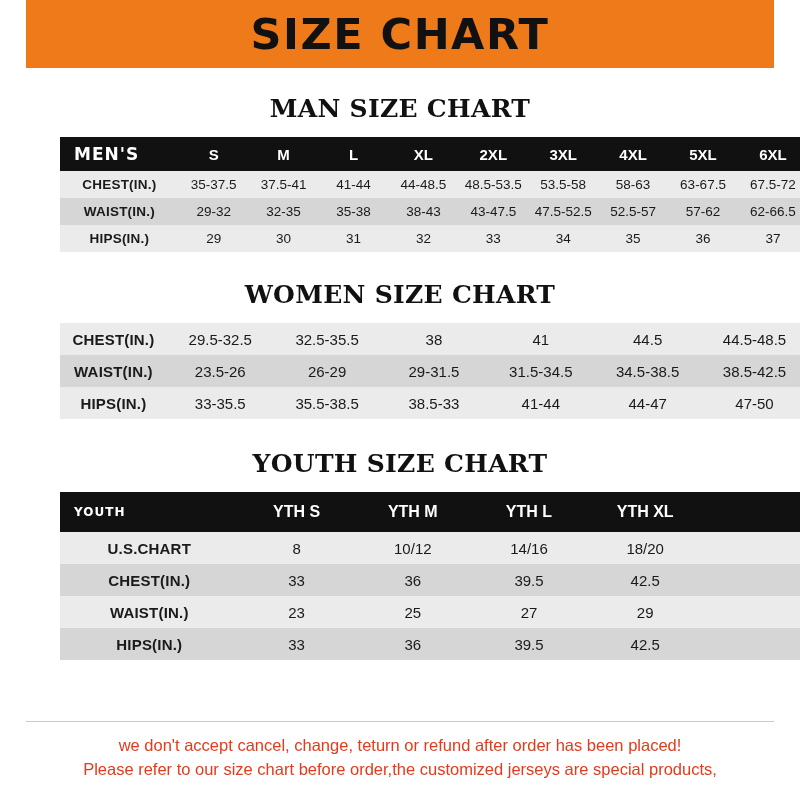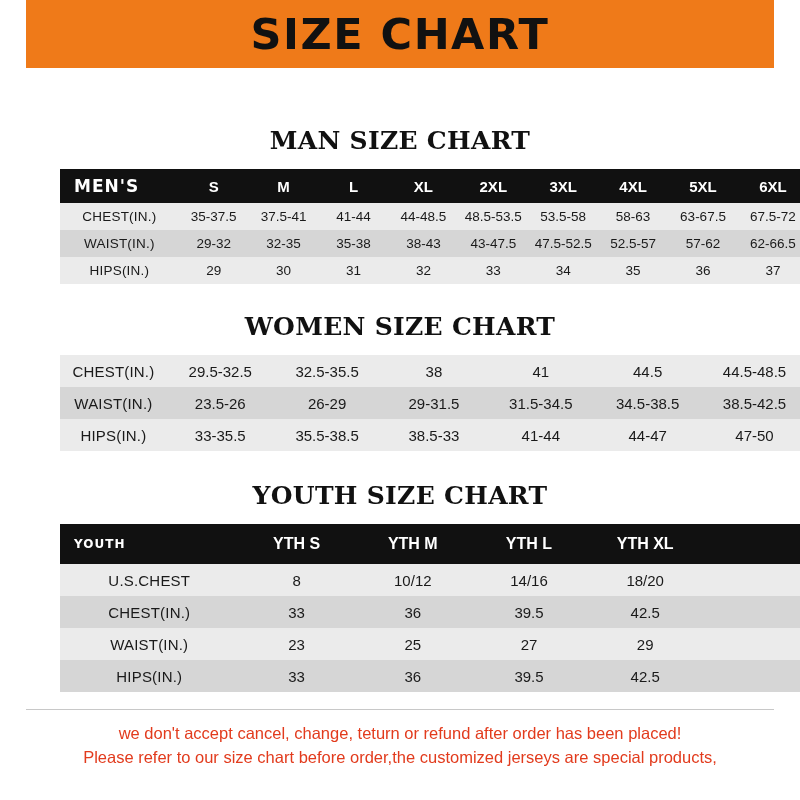--- a/index.html
+++ b/index.html
@@ -14,21 +14,20 @@
     overflow: hidden;
   }
   .page {
     width: 800px;
     height: 800px;
     position: relative;
     background: #ffffff;
     box-sizing: border-box;
     display: flex;
     flex-direction: column;
-    gap: 20px;
   }
   
   .banner {
     height: 68px;
     background: #ef7a19;
     display: flex;
     align-items: center;
     justify-content: center;
     position: relative;
     flex: 0 0 auto;
@@ -50,21 +49,21 @@
   .banner-title {
     font-family: "DejaVu Sans", sans-serif;
     font-weight: bold;
     font-size: 43px;
     letter-spacing: 1.5px;
     color: #111111;
     z-index: 2;
     line-height: 1;
   }
   .body-area {
-    padding: 16px 26px;
+    padding: 4px 26px;
     flex: 1 1 auto;
     display: flex;
     flex-direction: column;
     border-radius: 32px;
   }
   .section-title {
     text-align: center;
     font-family: "DejaVu Serif", serif;
     font-weight: bold;
     font-size: 25px;
@@ -113,20 +112,21 @@
     color: #1a1a1a;
     font-size: 13.5px;
     height: 27px;
     padding: 0;
   }
   td.rowlabel {
     text-align: center;
     font-size: 13.5px;
     color: #1a1a1a;
     letter-spacing: 0.2px;
+    font-weight: bold;
   }
   
   .women tr.hdr td { font-size: 16px; height: 40px; }
   .women tr.hdr td.rowlabel { font-size: 18px; }
   .women tr.band-light td, .women tr.band-dark td { font-size: 15px; height: 32px; }
   .women td.rowlabel { font-size: 15px; }
 
   .youth tr.hdr td { font-size: 16px; height: 40px; }
   .youth tr.hdr td.rowlabel { font-size: 12px; }
   .youth tr.band-light td, .youth tr.band-dark td { font-size: 15px; height: 32px; }
@@ -247,21 +247,21 @@
       <tbody>
         <tr class="hdr">
           <td class="rowlabel" style="width:22%">YOUTH</td>
           <td>YTH S</td>
           <td>YTH M</td>
           <td>YTH L</td>
           <td>YTH XL</td>
           <td style="width:14%"></td>
         </tr>
         <tr class="band-light">
-          <td class="rowlabel">U.S.CHEST</td>
+          <td class="rowlabel">U.S.CHART</td>
           <td>8</td>
           <td>10/12</td>
           <td>14/16</td>
           <td>18/20</td>
           <td></td>
         </tr>
         <tr class="band-dark">
           <td class="rowlabel">CHEST(IN.)</td>
           <td>33</td>
           <td>36</td>

